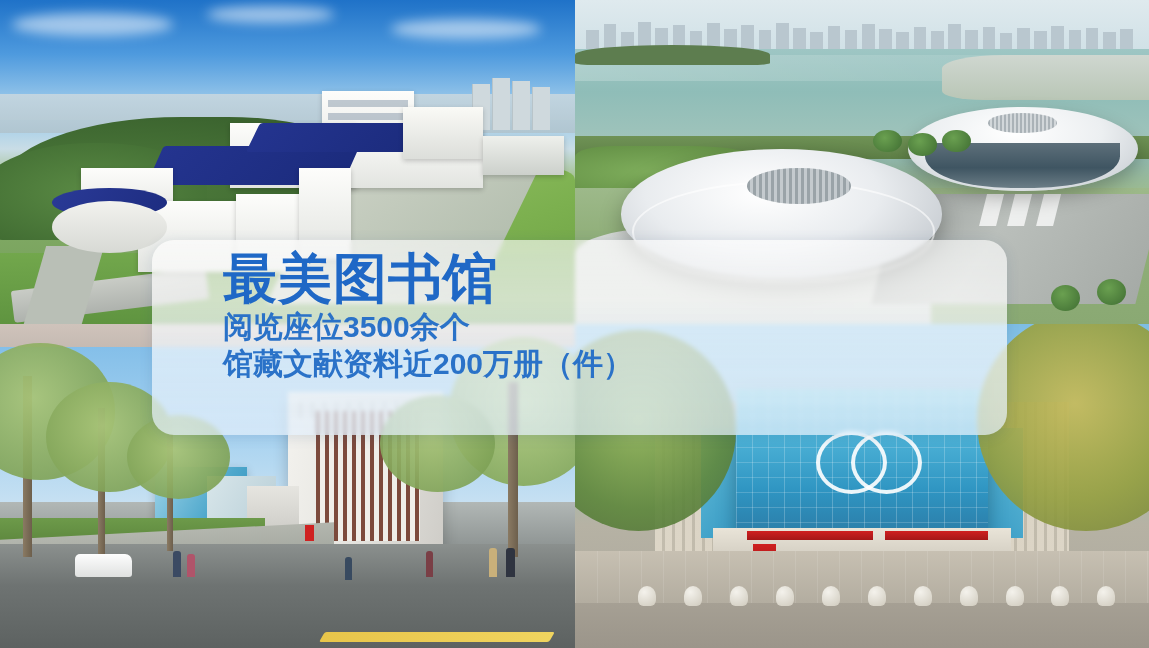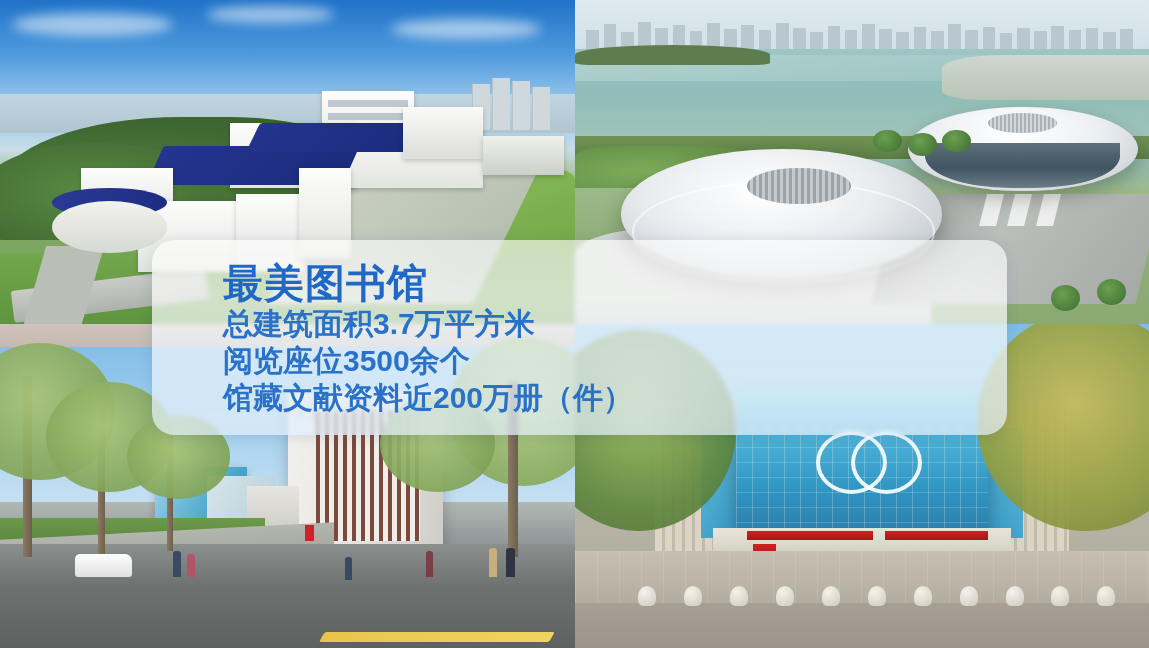--- a/index.html
+++ b/index.html
@@ -212,27 +212,27 @@
     position:absolute;inset:0;
     display:flex;
     padding:10px 0 0 0;
     box-sizing:border-box;
   }
   .col{position:relative;}
   .col-left{width:455px;padding-left:71px;box-sizing:border-box;}
   .col-right{flex:1;padding-left:30px;box-sizing:border-box;}
 
   .blk-title{
-    font-size:40px;
+    font-size:54px;
     font-weight:bold;
     color:#1f68c6;
     line-height:1.06;
     letter-spacing:1px;
     white-space:nowrap;
-    margin:12px 0 2px 0;
+    margin:0 0 2px 0;
   }
   .blk-line{
     font-size:30px;
     font-weight:bold;
     color:#2a72c8;
     line-height:1.22;
     white-space:nowrap;
   }
 </style>
 </head>
@@ -415,21 +415,20 @@
       <div class="treeR"></div>
     </div>
 
   </div>
 
   <div class="panel">
     <div class="panel-cols">
 
       <div class="col col-left">
         <div class="blk-title">最美图书馆</div>
-        <div class="blk-line">总建筑面积3.7万平方米</div>
         <div class="blk-line">阅览座位3500余个</div>
         <div class="blk-line">馆藏文献资料近200万册（件）</div>
       </div>
 
 
     </div>
   </div>
 
 </div>
 

